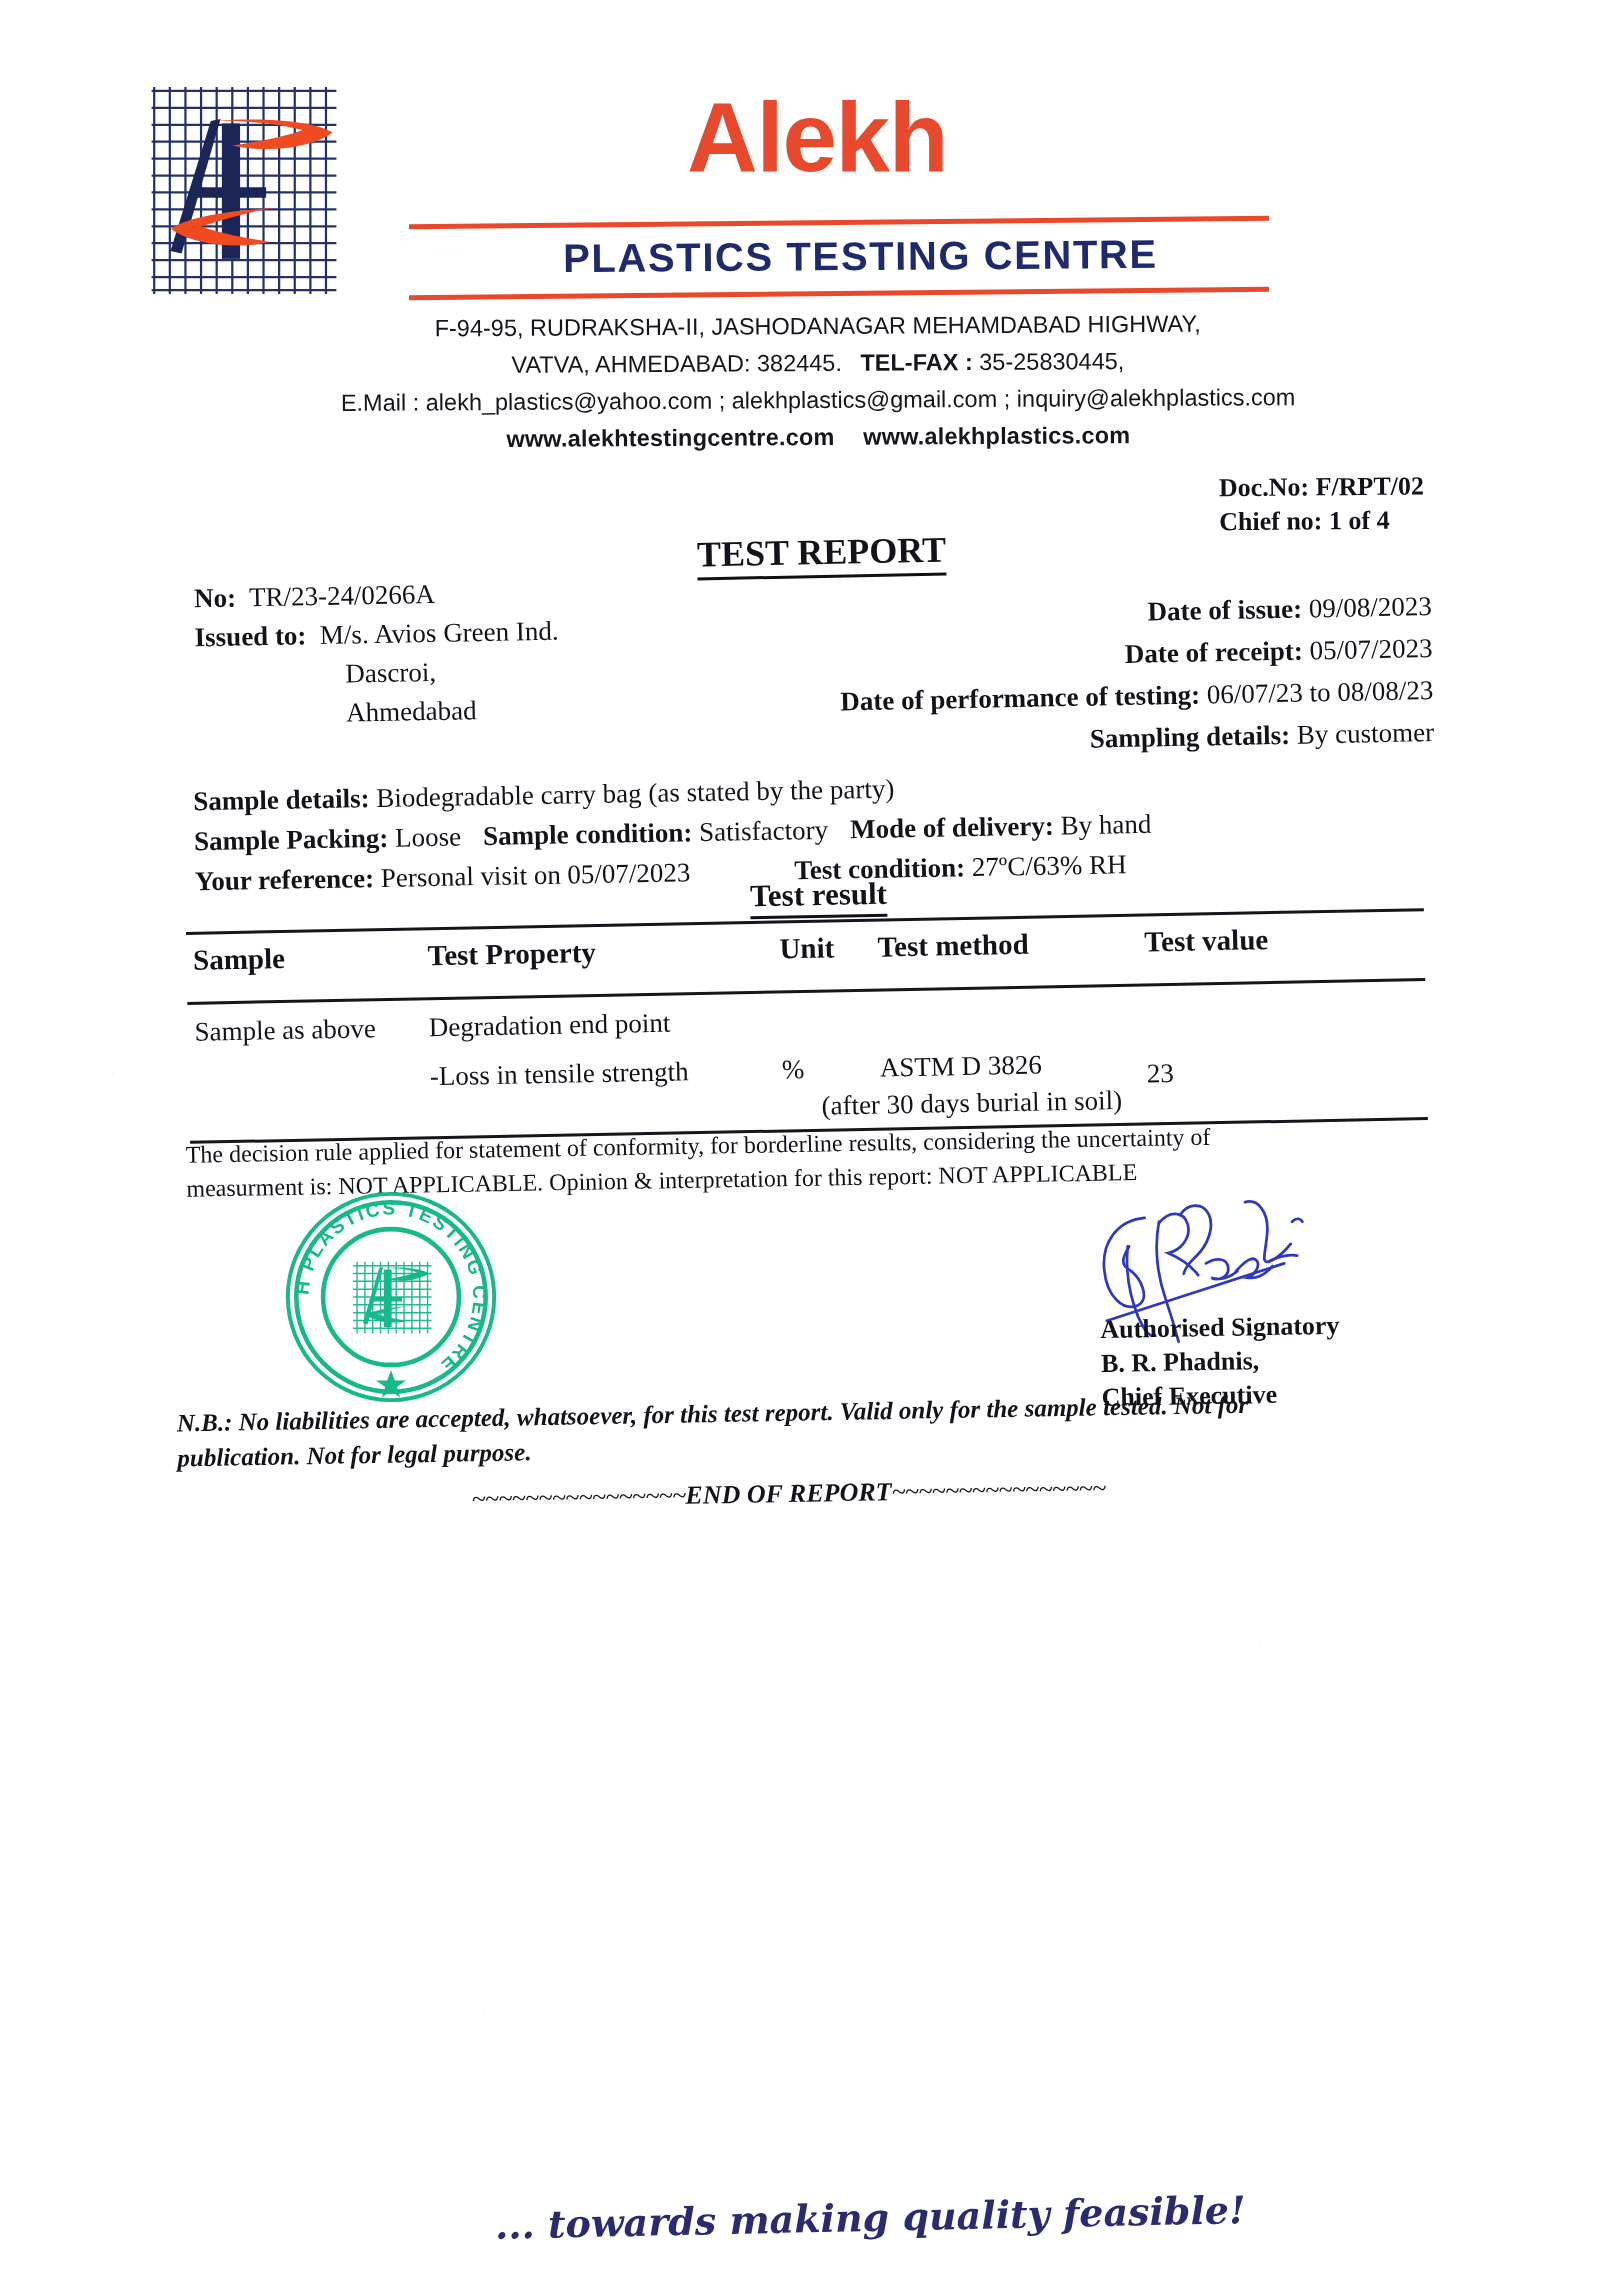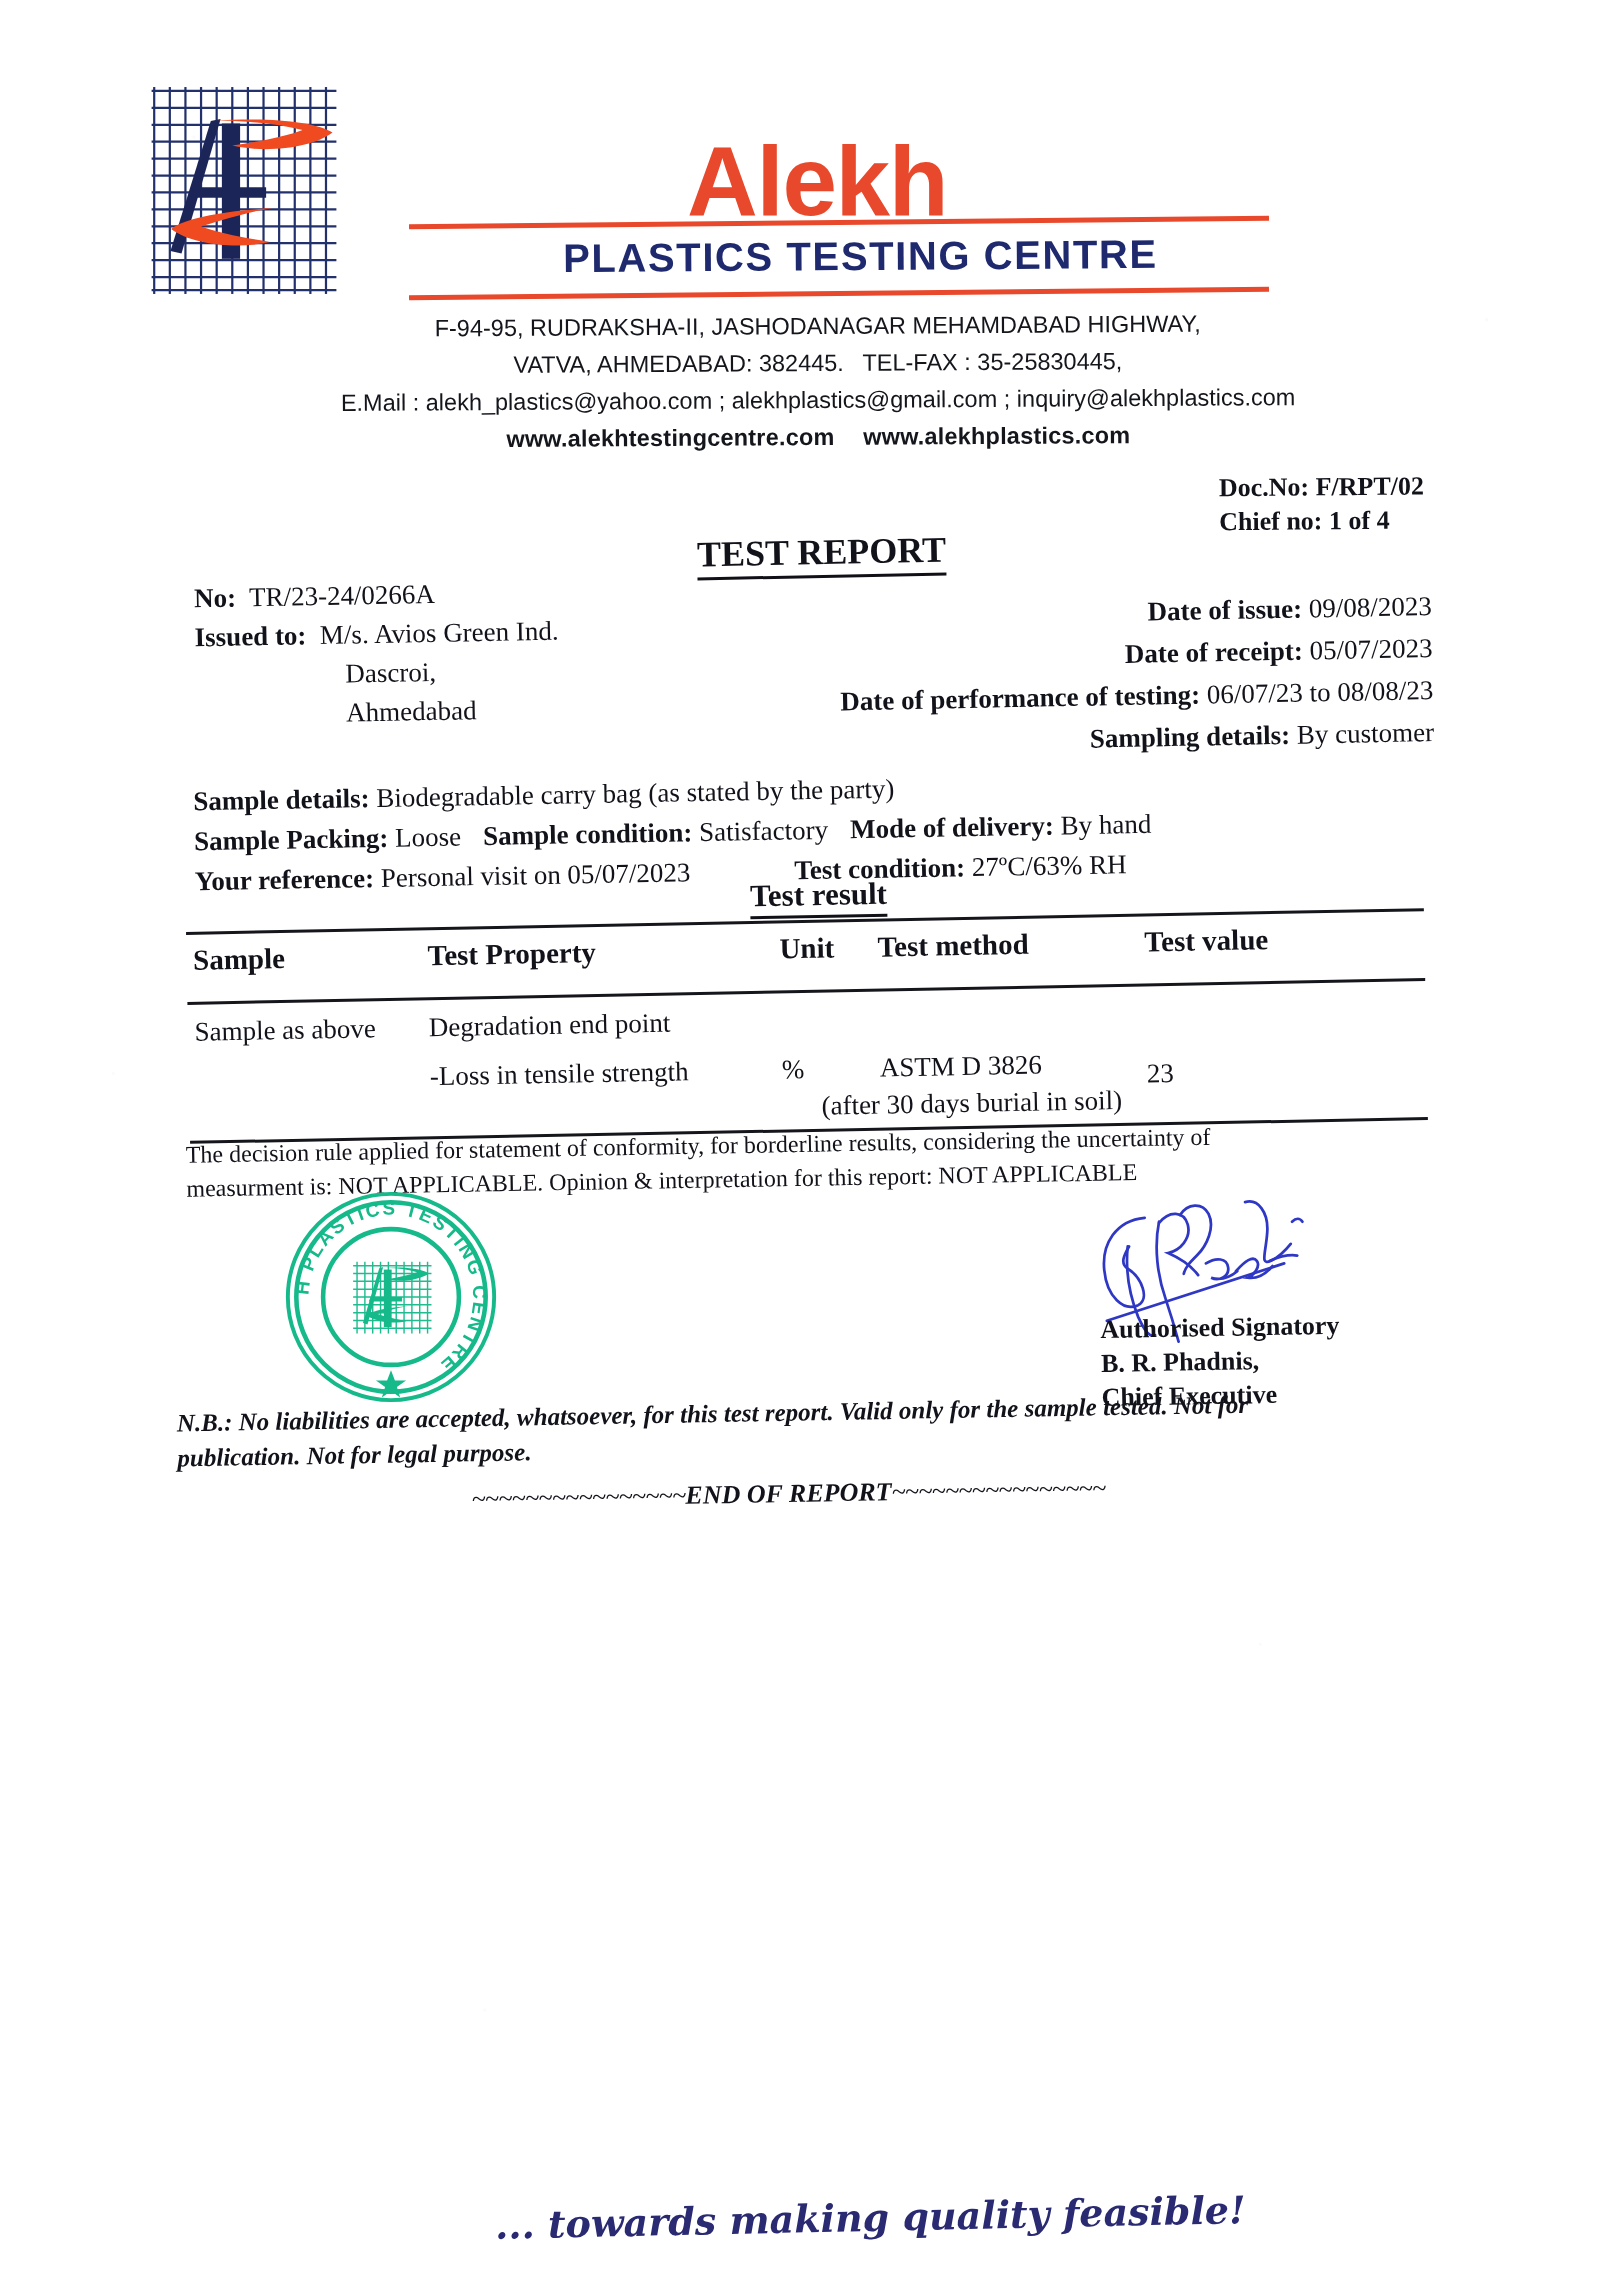--- a/index.html
+++ b/index.html
@@ -20,21 +20,21 @@
       radial-gradient(circle at 30% 88%, rgba(0,0,0,0.014) 0 1.3px, rgba(0,0,0,0) 2px),
       #ffffff;
   }
 
   
   .logo-mark{position:absolute;left:149px;top:83px;width:190px;height:215px;}
   .company-name{
     position:absolute;left:687px;top:88px;width:417px;height:124px;
     font-family:"Liberation Sans","DejaVu Sans",sans-serif;
     font-size:98px;line-height:98px;font-weight:700;
-    color:#e8482b;letter-spacing:-1.3px;margin-top:44px;
+    color:#e8482b;letter-spacing:-1.3px;
   }
   .rule-top{
     position:absolute;left:409px;top:220px;width:860px;height:4.6px;
     background:#e8482b;transform:rotate(-0.55deg);
   }
   .rule-bot{
     position:absolute;left:409px;top:291px;width:860px;height:4.6px;
     background:#e8482b;transform:rotate(-0.55deg);
   }
   .sub-name{
@@ -44,21 +44,21 @@
     color:#1f2a6e;letter-spacing:1.6px;text-align:center;
     transform:rotate(-0.4deg);
   }
   .addr{
     position:absolute;left:215px;top:308px;width:1206px;
     font-family:"Liberation Sans","DejaVu Sans",sans-serif;
     font-size:23.5px;line-height:37px;color:#14161c;
     text-align:center;transform:rotate(-0.35deg);
   }
   .addr .ln{display:block;white-space:nowrap;}
-  .addr b{font-weight:400;margin-left:12px;}
+  .addr b{font-weight:700;margin-left:12px;}
   .addr .sites{font-weight:700;letter-spacing:0.2px;}
   .addr .sites span{display:inline-block;margin:0 14.3px;}
 
   
   .docmeta{
     position:absolute;left:1219px;top:470px;width:274px;
     font-weight:700;font-size:26px;line-height:34px;
     text-align:left;transform:rotate(-0.5deg);
     white-space:nowrap;
   }

